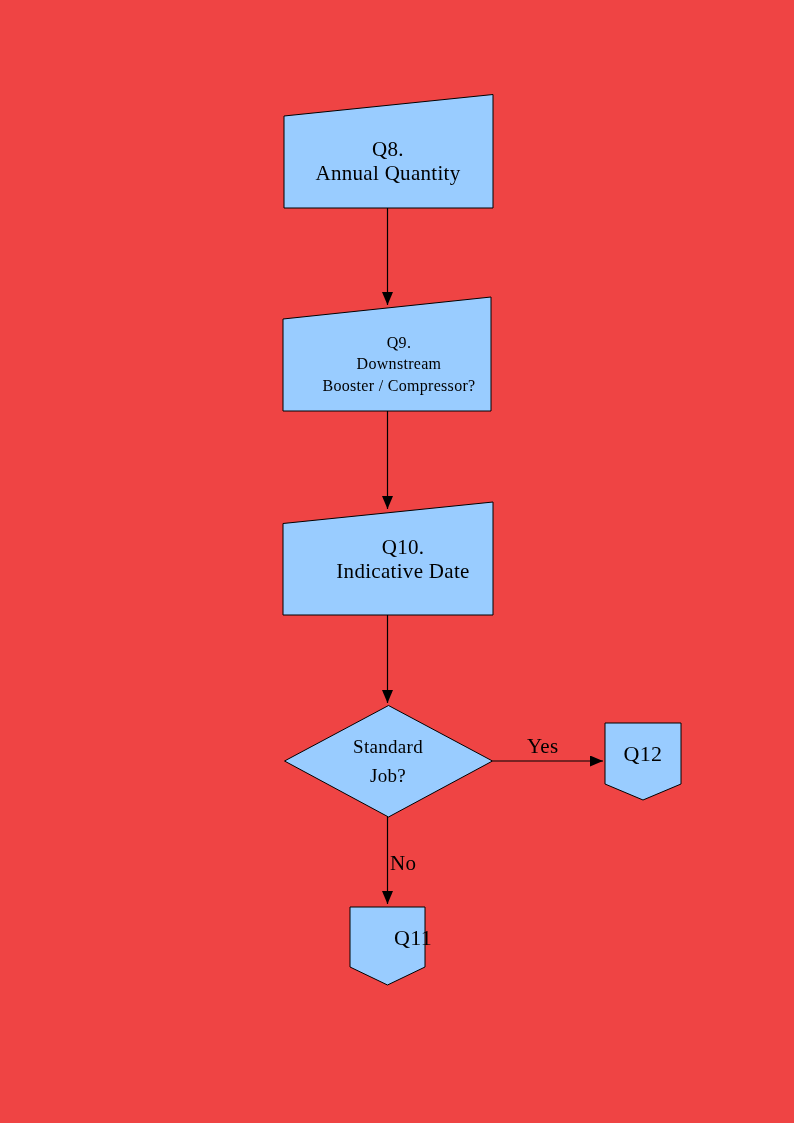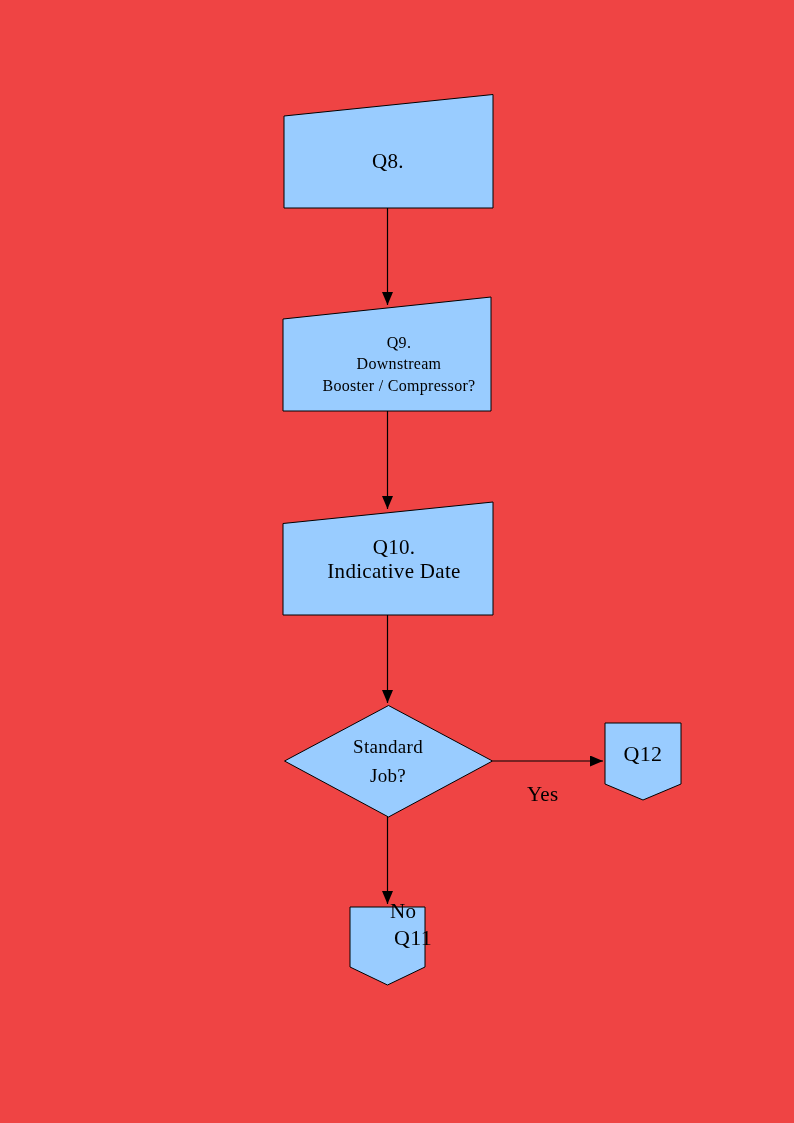--- a/index.html
+++ b/index.html
@@ -46,21 +46,20 @@
   .label span { display: block; }
   .lbl-large  { font-size: 21px; line-height: 1.16; }
   .lbl-small  { font-size: 16px; line-height: 1.32; }
   .lbl-mid    { font-size: 19px; line-height: 1.12; gap: 8px; }
   .lbl-conn   { font-size: 22px; line-height: 1.1; }
   .edge-label {
     position: absolute;
     font-size: 21px;
     letter-spacing: 0.3px;
     white-space: nowrap;
-    margin-top: 48px;
   }
 </style>
 </head>
 <body>
 
 <div class="page">
 
   <svg class="canvas" viewBox="0 0 794 1123" xmlns="http://www.w3.org/2000/svg">
     <defs>
       <marker id="arrowhead" markerUnits="userSpaceOnUse" markerWidth="14" markerHeight="12" refX="13" refY="5.5" orient="auto">
@@ -77,29 +76,30 @@
     <polygon points="284,116 493,94.5 493,208 284,208" fill="#99CCFF"></polygon>
     <polygon points="283,319 491,297 491,411 283,411" fill="#99CCFF"></polygon>
     <polygon points="283,523.5 493,502 493,615 283,615" fill="#99CCFF"></polygon>
     <polygon points="388.5,705.5 492.5,761 388.5,817 284.5,761" fill="#99CCFF"></polygon>
     <polygon points="605,723 681,723 681,784 643,800 605,784" fill="#99CCFF"></polygon>
     <polygon points="350,907 425,907 425,967 387.5,985 350,967" fill="#99CCFF"></polygon>
   </svg>
 
   <div class="label lbl-large" style="left:283px; top:114px; width:210px; height:94px;">
     <span>Q8.</span>
+    <span>Annual Quantity</span>
   </div>
 
   <div class="label lbl-small" style="left:283px; top:317px; width:232px; height:94px;">
     <span>Q9.</span>
     <span>Downstream</span>
     <span>Booster / Compressor?</span>
   </div>
 
-  <div class="label lbl-large" style="left:289px; top:507px; width:210px; height:104px;">
+  <div class="label lbl-large" style="left:298px; top:507px; width:210px; height:104px;">
     <span>Q10.</span>
     <span>Indicative Date</span>
   </div>
 
   <div class="label lbl-mid" style="left:288px; top:716px; width:200px; height:90px;">
     <span>Standard</span>
     <span>Job?</span>
   </div>
 
   <div class="label lbl-conn" style="left:605px; top:723px; width:76px; height:62px;">

